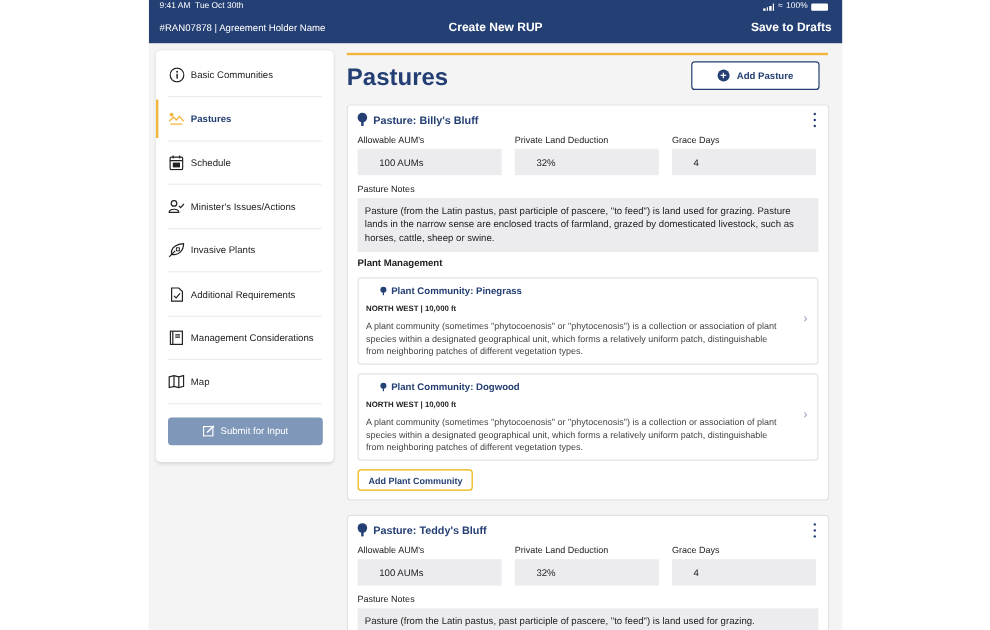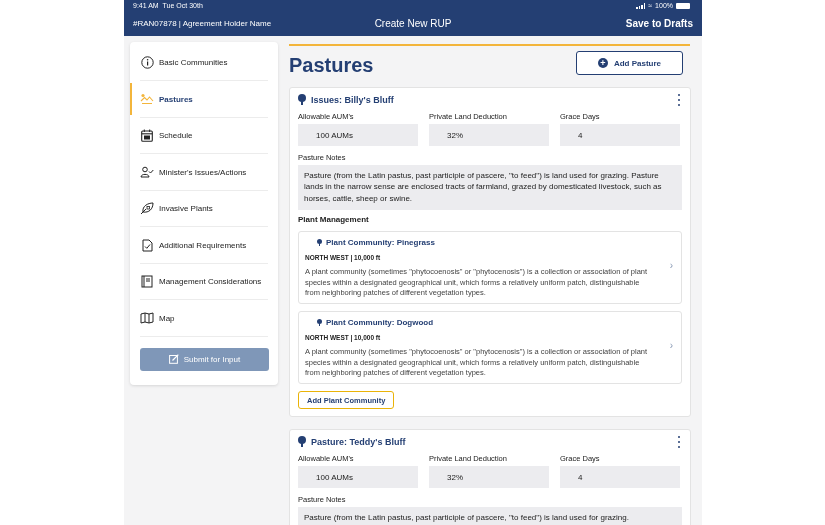--- a/index.html
+++ b/index.html
@@ -5,21 +5,21 @@
   * { box-sizing: border-box; margin: 0; padding: 0; }
   html, body { width: 825px; height: 525px; overflow: hidden; background: #ffffff; font-family: "Liberation Sans", sans-serif; color: #222; }
   .device { position: absolute; left: 124px; top: 0; width: 578px; height: 525px; background: #f4f4f5; overflow: hidden; }
   .topbar { position: absolute; left: 0; top: 0; width: 578px; height: 36px; background: #243f73; color: #fff; }
   .status { position: absolute; left: 9px; top: 2px; font-size: 7px; color: #fff; }
   .status-right { position: absolute; right: 12px; top: 2px; font-size: 7px; display: flex; align-items: center; gap: 3px; }
   .battery { width: 14px; height: 6px; background: #fff; border-radius: 1px; display: inline-block; }
   .signal { display: inline-flex; align-items: flex-end; gap: 1px; height: 6px; }
   .signal i { display: block; width: 1.5px; background: #fff; }
   .hdr-left { position: absolute; left: 9px; top: 19px; font-size: 8px; }
-  .hdr-center { position: absolute; left: 0; right: 0; top: 18px; text-align: center; font-size: 10px; font-weight: normal; pointer-events: none; }
+  .hdr-center { position: absolute; left: 0; right: 0; top: 18px; text-align: center; font-size: 10px; font-weight: bold; pointer-events: none; }
   .hdr-right { position: absolute; right: 9px; top: 18px; font-size: 10px; font-weight: bold; cursor: pointer; }
 
   .sidebar { position: absolute; left: 6px; top: 42px; width: 148px; height: 343px; background: #fff; border-radius: 4px; box-shadow: 0 1px 3px rgba(0,0,0,0.12); }
   .nav-item { position: absolute; left: 0; width: 148px; height: 36px; display: flex; align-items: center; padding-left: 10px; font-size: 8px; color: #222; cursor: pointer; }
   .nav-item .icon { width: 14px; height: 14px; margin-right: 5px; display: flex; align-items: center; justify-content: center; }
   .nav-item.active { color: #243f73; font-weight: bold; }
   .nav-item.active::before { content: ""; position: absolute; left: 0; top: 2px; bottom: 2px; width: 2px; background: #f3b53b; }
   .nav-sep { position: absolute; left: 10px; right: 10px; height: 1px; background: #ececec; }
   .submit-btn { position: absolute; left: 10px; top: 306px; width: 129px; height: 23px; background: #7f97b8; color: #fff; font-size: 8px; border-radius: 3px; display: flex; align-items: center; justify-content: center; gap: 5px; cursor: pointer; }
 
@@ -179,21 +179,21 @@
     <div class="gold-line"></div>
     <div class="page-title">Pastures</div>
     <div class="add-pasture">
       <span class="plus-circle">+</span>
       <span>Add Pasture</span>
     </div>
 
     <div class="card" style="top:45px; height:330px;">
       <div class="card-title">
         <span class="pin"></span>
-        <span>Issues: Billy's Bluff</span>
+        <span>Pasture: Billy's Bluff</span>
       </div>
       <div class="kebab">
           <i></i>
           <i></i>
           <i></i>
         </div>
 
       <div class="lbl" style="left:8px; top:24px;">Allowable AUM's</div>
       <div class="lbl" style="left:139px; top:24px;">Private Land Deduction</div>
       <div class="lbl" style="left:270px; top:24px;">Grace Days</div>

